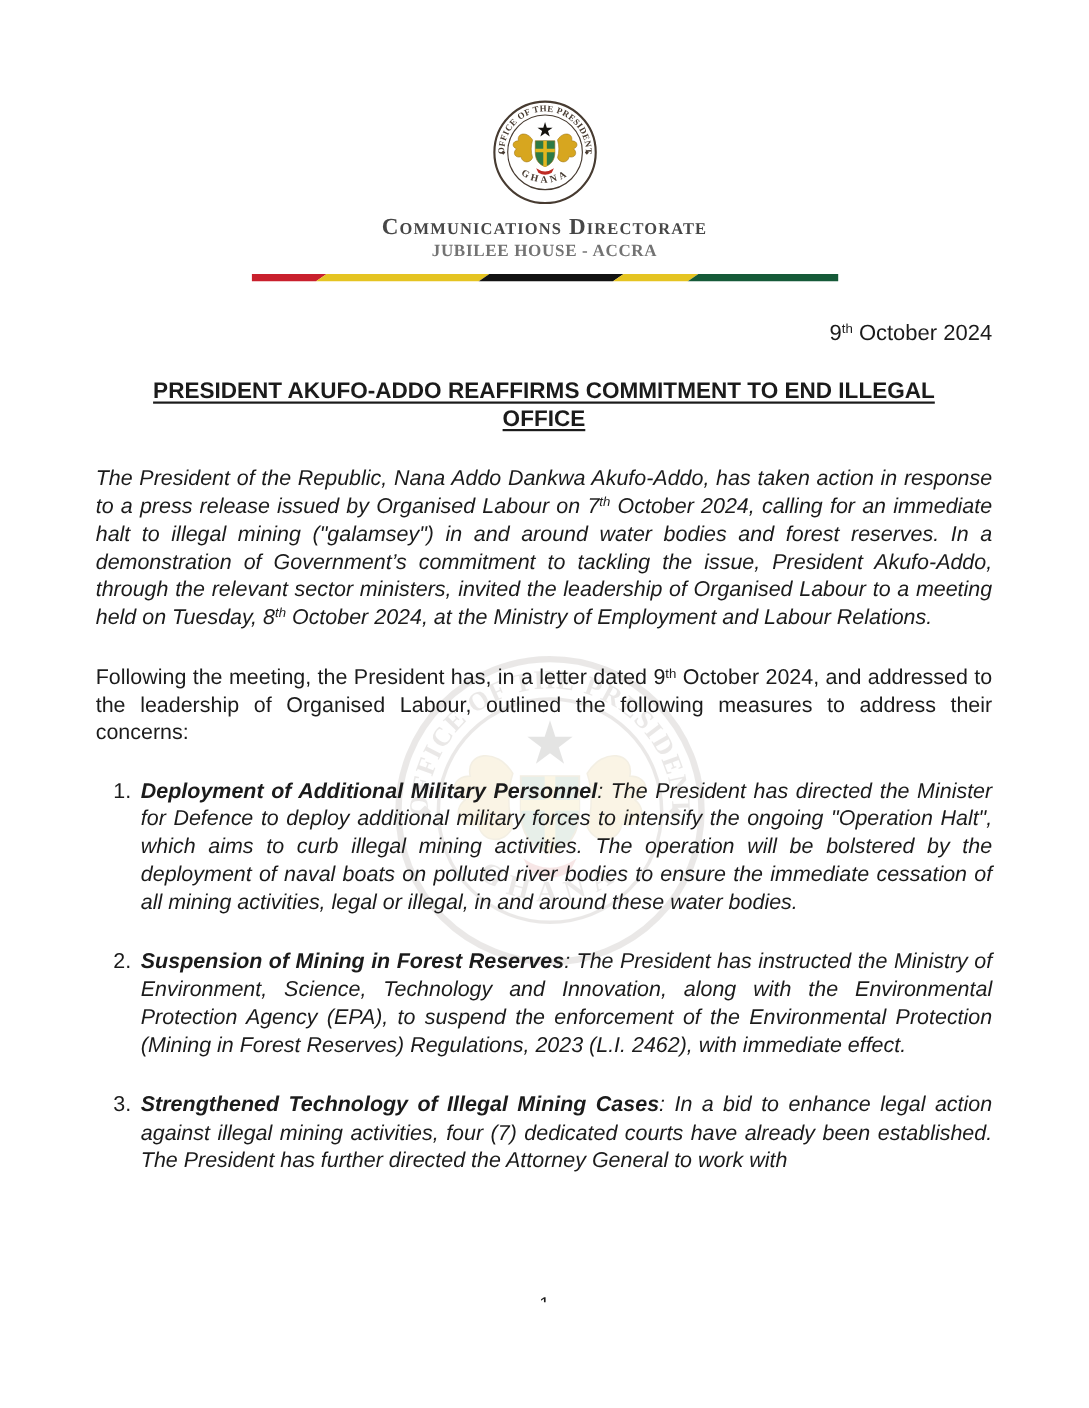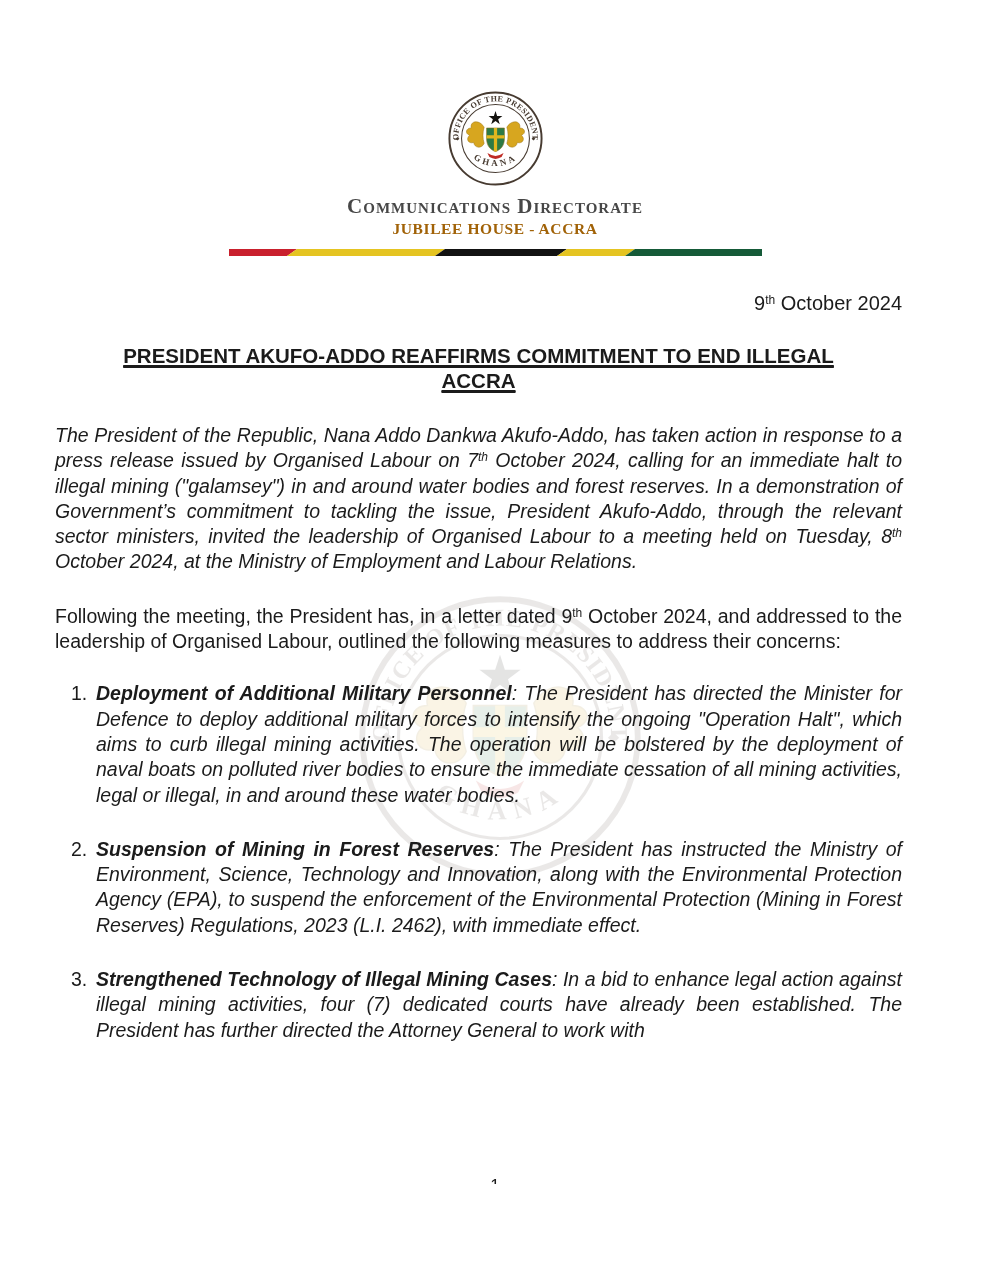--- a/index.html
+++ b/index.html
@@ -16,51 +16,51 @@
   .org1{
     margin-top:8px;text-align:center;
     font-family:"Liberation Serif","DejaVu Serif",serif;
     font-weight:bold;font-size:21px;line-height:23px;
     font-variant:small-caps;letter-spacing:1px;color:#474747;
   }
   .org2{
     margin-top:2px;text-align:center;
     font-family:"Liberation Serif","DejaVu Serif",serif;
     font-weight:bold;font-size:15.5px;line-height:17px;
-    letter-spacing:.6px;color:#a16207;
+    letter-spacing:.6px;color:#737373;
   }
   .flag-bar{
     width:533px;height:7px;margin:12px auto 0;
     display:flex;overflow:hidden;
   }
   .flag-bar .seg{height:100%;transform:skewX(-55deg);}
   .flag-bar .seg:first-child{margin-left:-6px;}
   .flag-bar .seg:last-child{margin-right:-6px;}
   .s0{width:69px;} .s1{width:148px;} .s2{width:122px;} .s3{width:68px;} .s4{width:138px;}
 
   
   .watermark{
     position:absolute;left:355px;top:592px;width:290px;height:290px;
     opacity:.11;z-index:0;pointer-events:none;
   }
 
   
   .content{
     position:relative;z-index:1;
-    padding:0 88px 0 55px;
+    padding:0 88px 0 87px;
     font-size:19.5px;line-height:25.3px;margin-top:12px;
   }
   .date-line{margin-top:36px;text-align:right;font-size:20px;line-height:22px;}
   .release-line{
     margin-top:7px;font-weight:bold;font-size:22px;line-height:26px;
     text-decoration:underline;text-decoration-thickness:2.5px;text-underline-offset:3px;
   }
   .doc-title{
     margin-top:29px;text-align:center;
-    font-weight:bold;font-size:20.5px;line-height:25px;text-decoration:underline;
+    font-weight:bold;font-size:20.5px;line-height:25px;
   }
   .doc-title .tline{
     text-decoration:underline;text-decoration-thickness:2px;text-underline-offset:3px;
   }
   .para{margin-top:29px;text-align:justify;text-justify:inter-word;}
   .para.first{margin-top:30px;font-style:italic;}
   .measures{margin-top:27px;}
   .li{display:flex;margin-bottom:29px;}
   .li:last-child{margin-bottom:0;}
   .li-num{flex:none;width:41px;padding-left:16px;box-sizing:border-box;}
@@ -124,21 +124,21 @@
     <div class="seg s4" style="background: rgb(21, 90, 56);"></div>
   </div>
 
   <div class="content">
 
     <div class="date-line"><span>9</span><sup>th</sup><span> October 2024</span></div>
 
 
     <div class="doc-title">
       <span class="tline">PRESIDENT AKUFO-ADDO REAFFIRMS COMMITMENT TO END ILLEGAL</span><br>
-      <span class="tline">ACCRA</span>
+      <span class="tline">OFFICE</span>
     </div>
 
     <div class="para first"><span>The President of the Republic, Nana Addo Dankwa Akufo-Addo, has taken action in response to a press release issued by Organised Labour on 7</span><sup>th</sup><span> October 2024, calling for an immediate halt to illegal mining ("galamsey") in and around water bodies and forest reserves. In a demonstration of Government’s commitment to tackling the issue, President Akufo-Addo, through the relevant sector ministers, invited the leadership of Organised Labour to a meeting held on Tuesday, 8</span><sup>th</sup><span> October 2024, at the Ministry of Employment and Labour Relations.</span></div>
 
     <div class="para"><span>Following the meeting, the President has, in a letter dated 9</span><sup>th</sup><span> October 2024, and addressed to the leadership of Organised Labour, outlined the following measures to address their concerns:</span></div>
 
     <div class="measures">
       <div class="li">
         <div class="li-num">1.</div>
         <div class="li-body"><span style="font-weight: bold;">Deployment of Additional Military Personnel</span><span>: The President has directed the Minister for Defence to deploy additional military forces to intensify the ongoing "Operation Halt", which aims to curb illegal mining activities. The operation will be bolstered by the deployment of naval boats on polluted river bodies to ensure the immediate cessation of all mining activities, legal or illegal, in and around these water bodies.</span></div>

